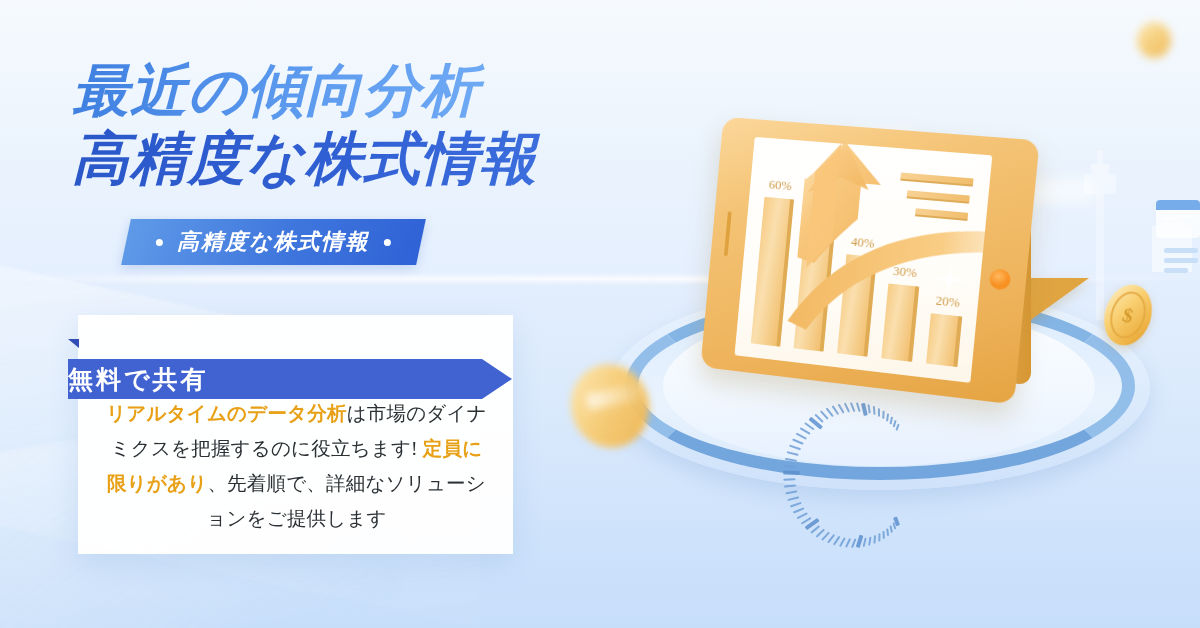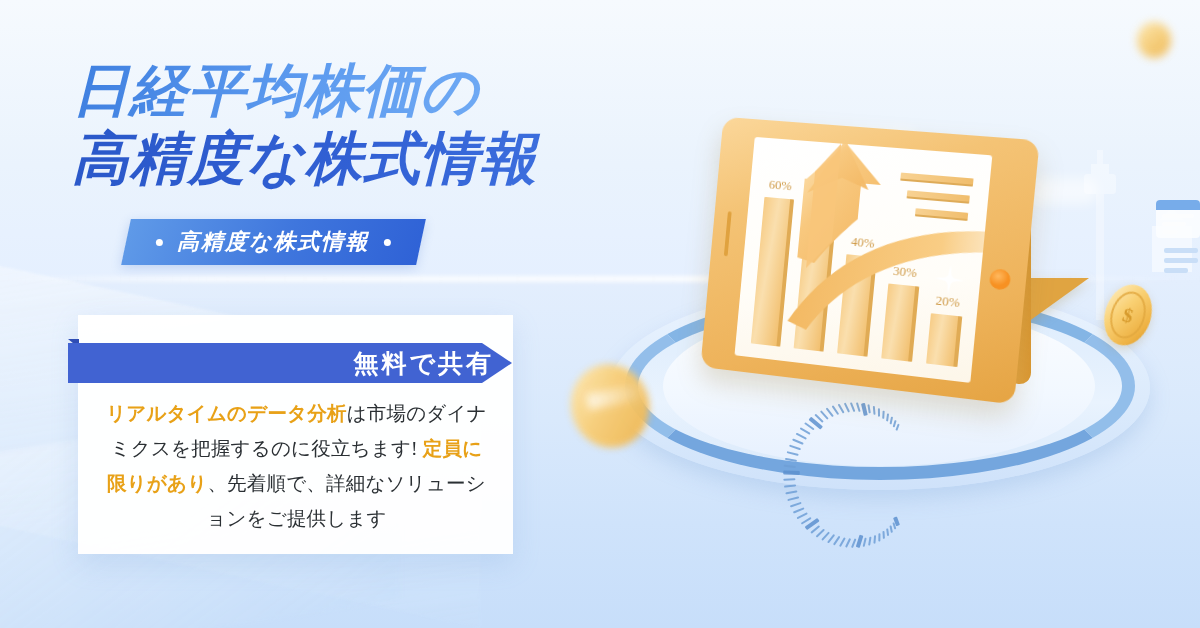--- a/index.html
+++ b/index.html
@@ -100,25 +100,25 @@
 
   
   .card {
     position:absolute; left:78px; top:315px;
     width:435px; height:239px;
     background:rgba(255,255,255,.96);
     box-shadow:0 10px 26px rgba(120,160,215,.20);
   }
   .ribbon-wrap { position:absolute; left:68px; top:339px; width:448px; height:44px; }
   .ribbon {
-    position:absolute; left:0; top:4px;
+    position:absolute; left:0; top:20px;
     width:444px; height:40px;
     background:#4163d2;
     clip-path: polygon(0 0, 414px 0, 444px 20px, 414px 40px, 0 40px);
-    display:flex; align-items:center; justify-content:flex-end;
+    display:flex; align-items:center; justify-content:flex-start;
   }
   .ribbon .rtxt {
     color:#fff; font-size:25px; font-weight:bold; letter-spacing:3px;
     padding-right:18px;
   }
   .ribbon-tail {
     position:absolute; left:0; top:0; width:11px; height:9px;
     background:#2f4db4;
     clip-path:polygon(0 0, 11px 0, 11px 9px);
   }
@@ -318,21 +318,21 @@
       <rect x="16" y="28" width="32" height="4" rx="2" fill="#ffffff"></rect>
       <rect x="16" y="36" width="24" height="4" rx="2" fill="#ffffff"></rect>
       <rect x="16" y="44" width="16" height="4" rx="2" fill="#ffffff"></rect>
       <rect x="18" y="62" width="34" height="5" rx="2" fill="#c6ddf7"></rect>
       <rect x="18" y="72" width="34" height="5" rx="2" fill="#c6ddf7"></rect>
       <rect x="18" y="82" width="24" height="5" rx="2" fill="#c6ddf7"></rect>
     </svg>
   </div>
 
   <div class="headline">
-    <div class="line line-1">日経平均株価の</div>
+    <div class="line line-1">最近の傾向分析</div>
     <div class="line line-2">高精度な株式情報</div>
   </div>
 
   <div class="sub-badge">
     <span class="dot"></span>
     <span class="txt">高精度な株式情報</span>
     <span class="dot"></span>
   </div>
 
   <div class="card"></div>

